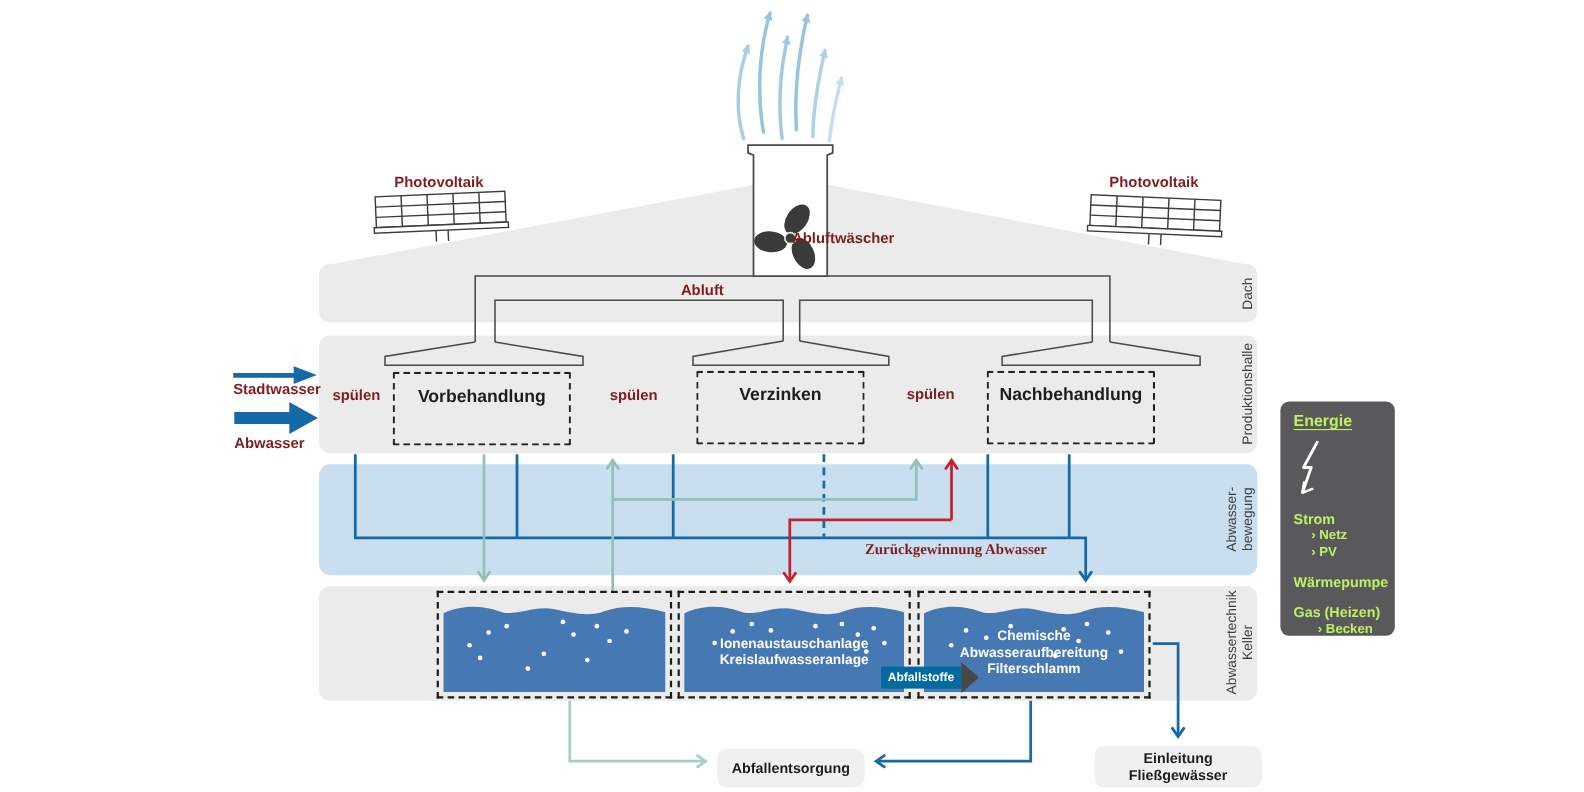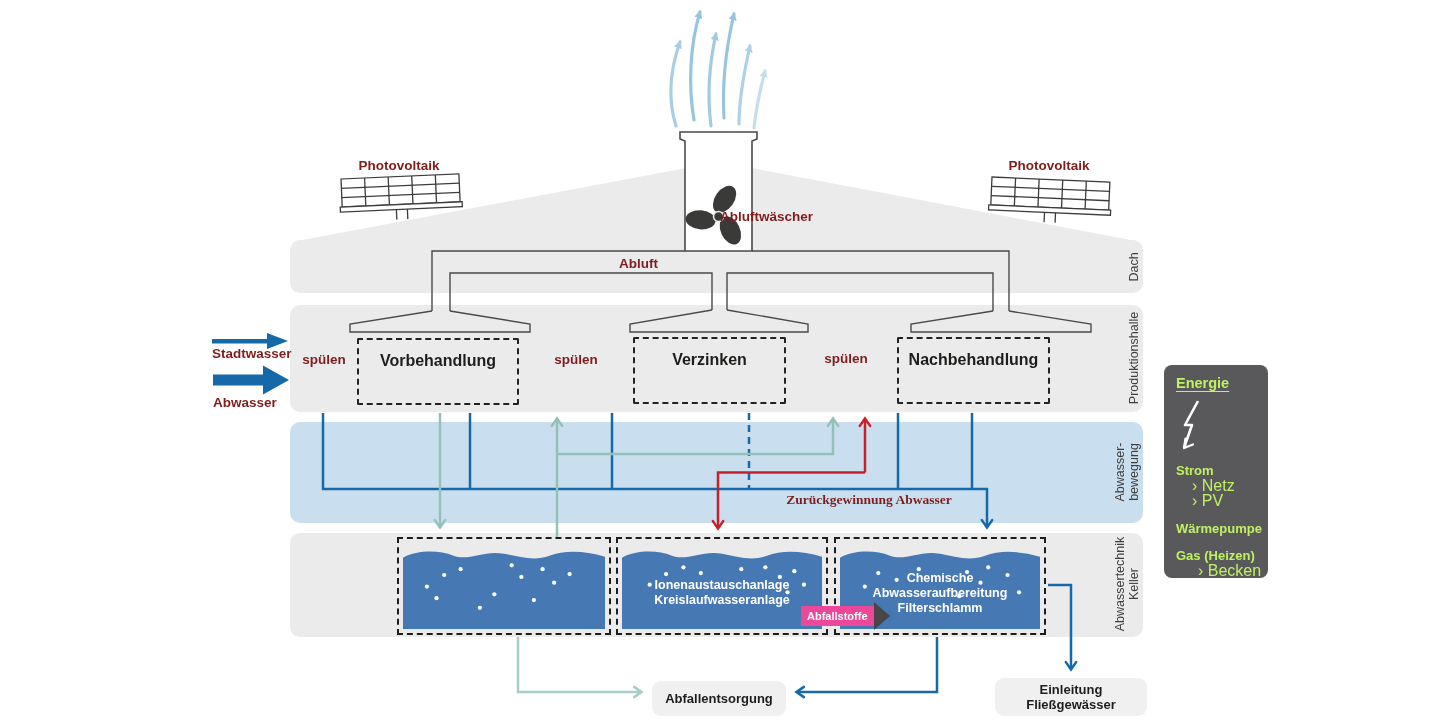--- a/index.html
+++ b/index.html
@@ -19,30 +19,30 @@
              display:flex;justify-content:center;align-items:flex-start;padding-top:12px;
              box-sizing:border-box;font-size:16px;font-weight:700;color:#1d1d1b;}
   .tank{position:absolute;border:2px dashed #1d1d1b;box-sizing:border-box;}
   .water{position:absolute;left:4px;right:4px;top:9px;bottom:4px;}
   .tanklabel{position:absolute;left:0;right:0;top:14px;bottom:0;display:flex;align-items:center;
              justify-content:center;color:#fff;font-size:12.5px;font-weight:700;line-height:15px;
              text-align:center;white-space:pre-line;}
   .outbox{position:absolute;background:#f0f0f0;border-radius:9px;display:flex;align-items:center;
           justify-content:center;font-size:13px;font-weight:700;color:#1d1d1b;text-align:center;}
   #abfallstoffe{position:absolute;left:801px;top:606px;height:20px;line-height:20px;
-                background:#ec4899;color:#fff;font-size:11px;font-weight:700;padding:0 6px;z-index:6;}
+                background:#0369a1;color:#fff;font-size:11px;font-weight:700;padding:0 6px;z-index:6;}
   #abfallstoffe:after{content:'';position:absolute;right:-16px;top:50%;transform:translateY(-50%);
                 border-top:14px solid transparent;border-bottom:14px solid transparent;
                 border-left:16px solid #474747;}
   #energie{position:absolute;left:1164px;top:365px;width:104px;height:213px;background:#59595b;
            border-radius:8px;color:#bef264;box-sizing:border-box;padding:10px 0 0 12px;}
   #energie .title{font-size:14.5px;font-weight:700;text-decoration:underline;text-underline-offset:3px;}
   #energie .bolt{margin:8px 0 0 4px;}
   #energie .h{font-size:13px;font-weight:700;}
-  #energie .sub{font-size:16px;font-weight:400;margin-left:16px;line-height:15px;}
+  #energie .sub{font-size:12px;font-weight:700;margin-left:16px;line-height:15px;}
   #energie .strom{margin-top:6px;}
   #energie .wp{margin-top:13px;}
   #energie .gas{margin-top:12px;}
   #energie .gsub{margin-left:22px;}
 </style>
 </head>
 <body>
 
 <div id="canvas">
 

